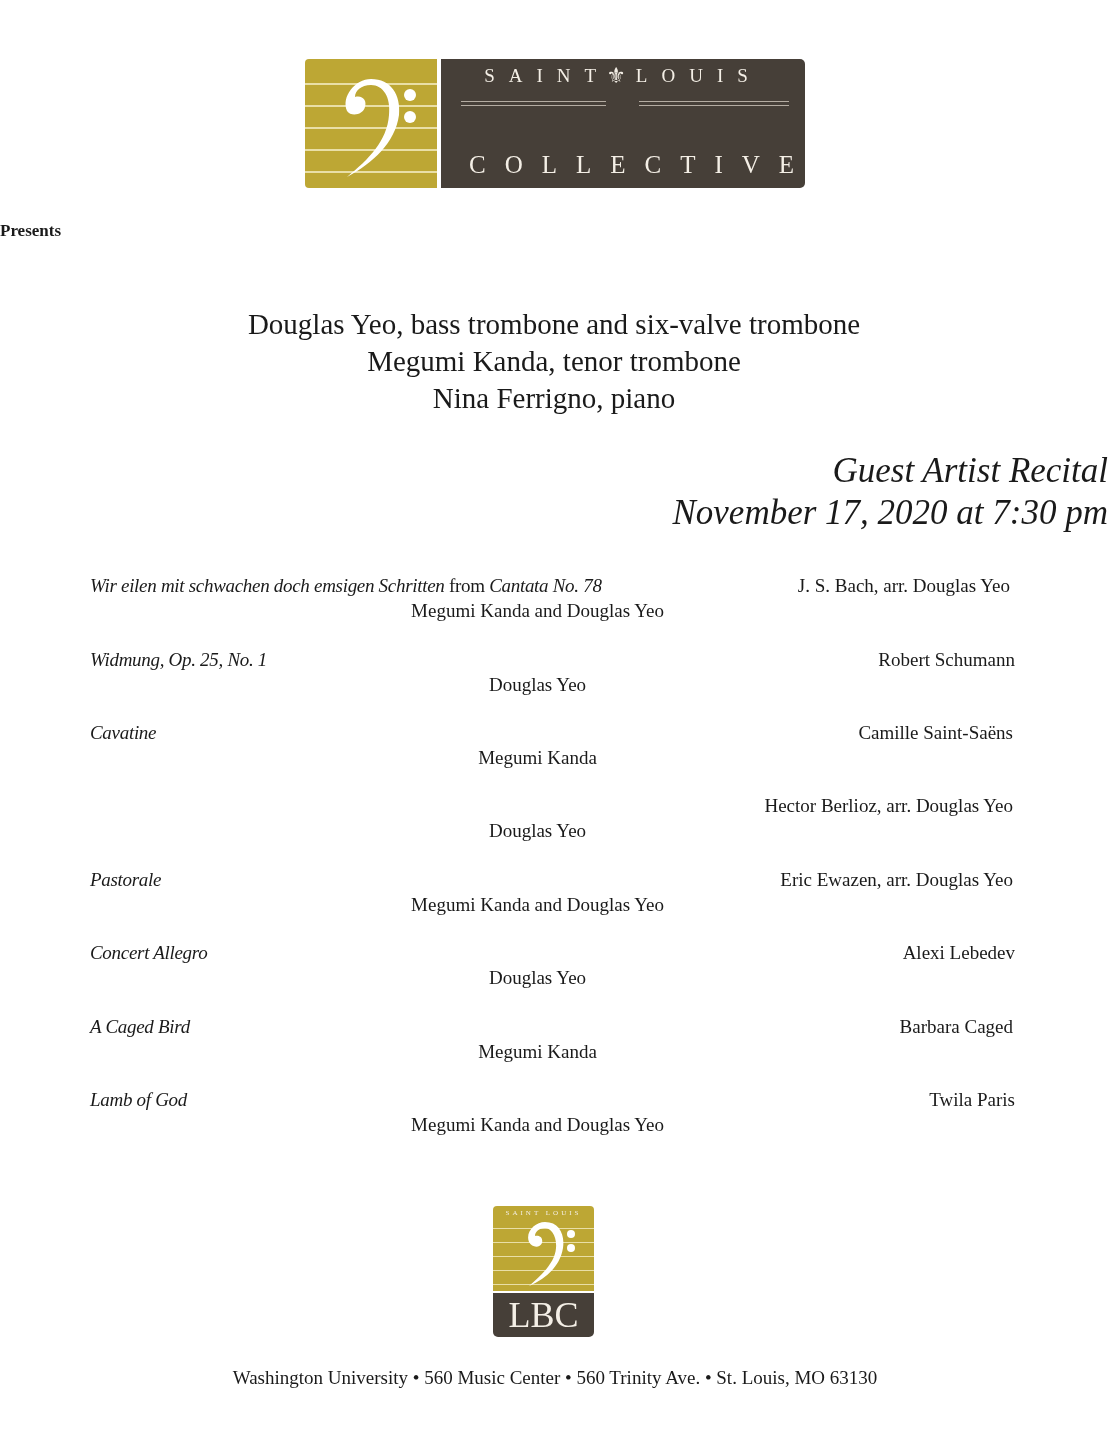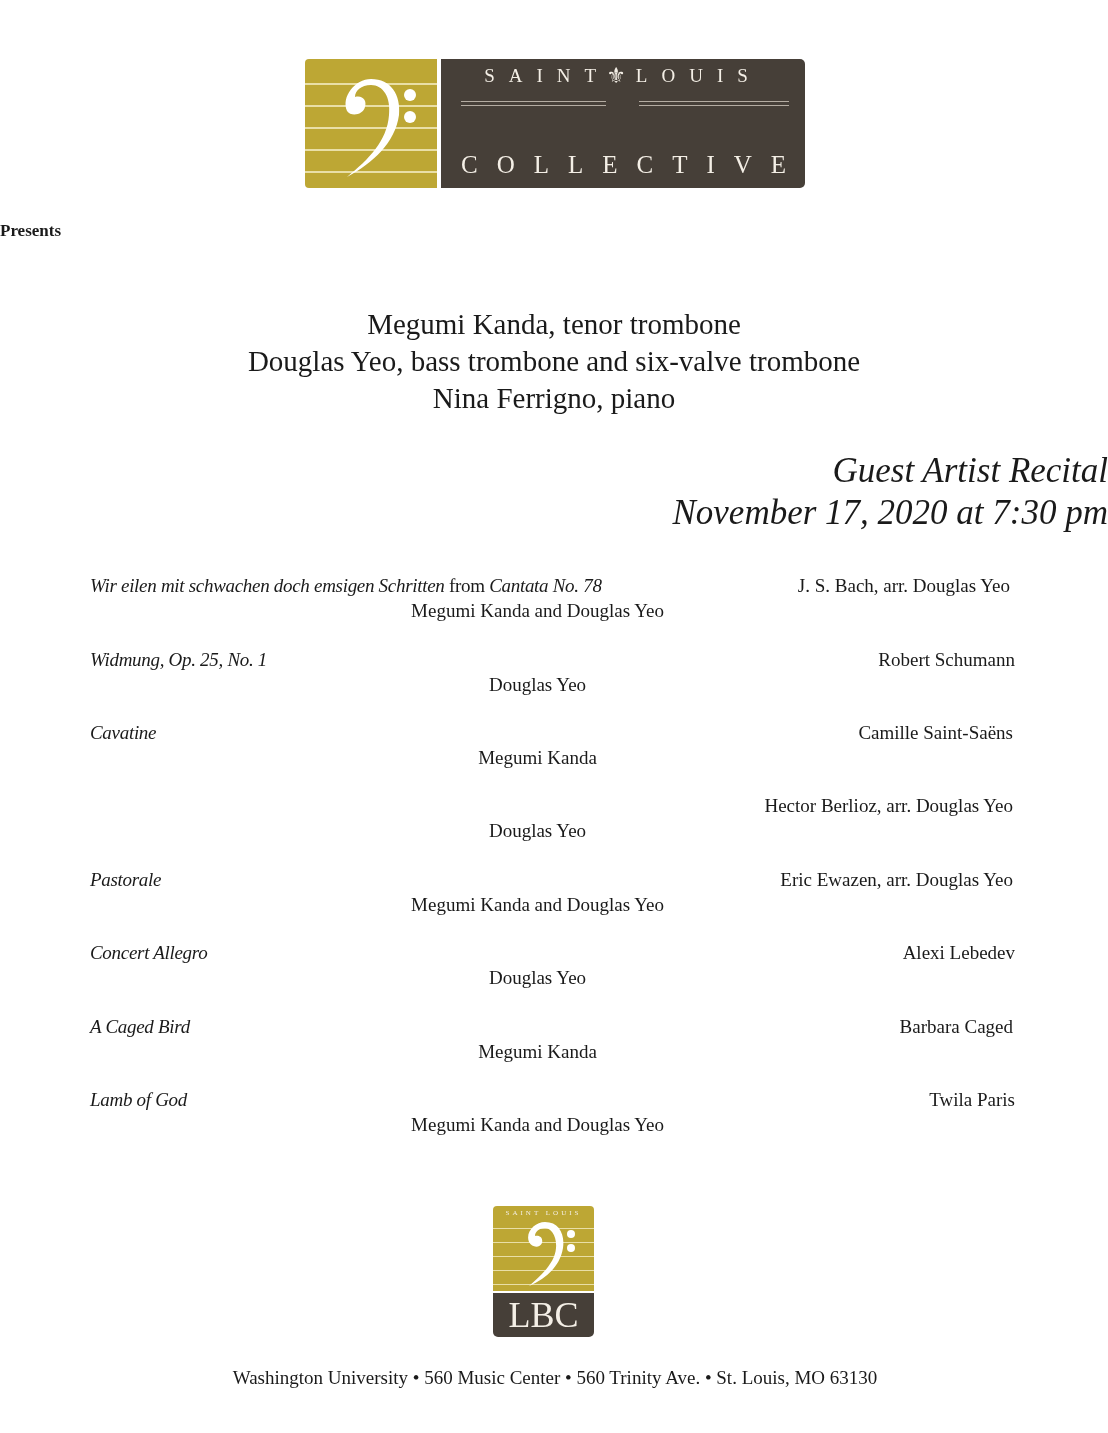--- a/index.html
+++ b/index.html
@@ -27,21 +27,21 @@
     font-size: 19px; letter-spacing: 14px;
   }
   .saint-row .fleur { font-size: 22px; letter-spacing: 0; margin: -2px 10px 0 -4px; }
   .rule { position: absolute; top: 42px; height: 3px; border-top: 1px solid #b4aca2; border-bottom: 1px solid #b4aca2; }
   .lowbrass {
     position: absolute; left: 0; right: 0; top: 38px; text-align: center;
     font-size: 56px; letter-spacing: 1px; line-height: 56px;
   }
   .collective {
     position: absolute; left: 0; right: 0; top: 92px; text-align: center;
-    font-size: 25px; letter-spacing: 19px; padding-left: 20px;
+    font-size: 25px; letter-spacing: 19px; padding-left: 28px;
   }
 
   .presents { left: 0; right: 0; top: 221px; text-align: left; font-weight: bold; font-size: 17px; }
 
   .performers { left: 0; right: 0; top: 306px; text-align: center; font-size: 29px; line-height: 37px; }
 
   .recital-title { left: 0; right: 0; top: 450px; text-align: right; font-style: italic; font-size: 35px; line-height: 42px; padding-left: 21px; }
 
   
   .piece {
@@ -94,22 +94,22 @@
     </div>
     <div class="rule" style="left:20px;width:145px"></div>
     <div class="rule" style="left:198px;width:150px"></div>
     <div class="collective">COLLECTIVE</div>
   </div>
 </div>
 
 <div class="abs presents">Presents</div>
 
 <div class="abs performers">
+  <div>Douglas Yeo, bass trombone and six-valve trombone</div>
   <div>Megumi Kanda, tenor trombone</div>
-  <div>Douglas Yeo, bass trombone and six-valve trombone</div>
   <div>Nina Ferrigno, piano</div>
 </div>
 
 <div class="abs recital-title">
   <div>Guest Artist Recital</div>
   <div>November 17, 2020 at 7:30 pm</div>
 </div>
 
 <div class="piece" style="top:575px">
   <div class="title"><span>Wir eilen mit schwachen doch emsigen Schritten</span><span class="roman"> from </span><span>Cantata No. 78</span></div>

